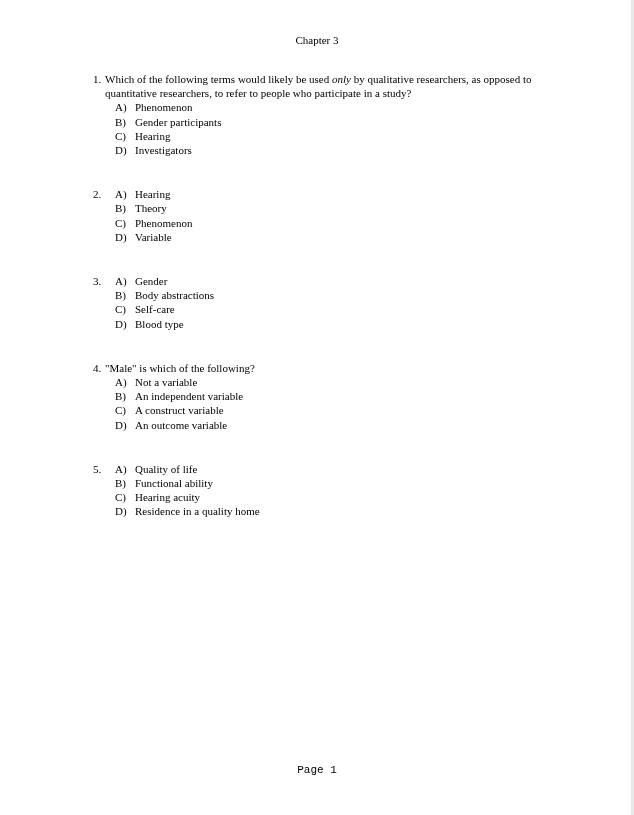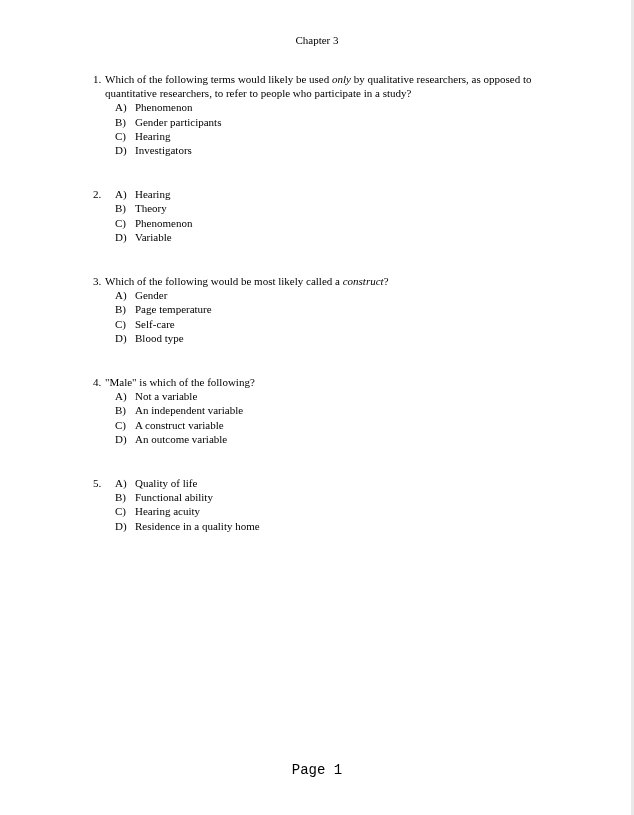--- a/index.html
+++ b/index.html
@@ -68,21 +68,21 @@
   .opt-text {
     flex: 1;
   }
   .doc-footer {
     position: absolute;
     top: 763px;
     left: 0;
     width: 634px;
     text-align: center;
     font-family: "Liberation Mono", monospace;
-    font-size: 14px;
+    font-size: 11px;
     line-height: 14px;
   }
 </style>
 </head>
 <body>
 
 <div class="page">
   <div class="doc-header">Chapter 3</div>
 
   <div class="doc-main">
@@ -128,28 +128,27 @@
         <div class="option">
           <span class="opt-letter">D)</span>
           <span class="opt-text">Variable</span>
         </div>
       </div>
     </div>
 
     <div class="question">
       <span class="qnum">3.</span>
       <div class="qbody">
-        <p class="qtext"><span>Which of the following would be most likely called a </span><span class="it">construct</span><span>?</span></p>
         <div class="option">
           <span class="opt-letter">A)</span>
           <span class="opt-text">Gender</span>
         </div>
         <div class="option">
           <span class="opt-letter">B)</span>
-          <span class="opt-text">Page temperature</span>
+          <span class="opt-text">Body abstractions</span>
         </div>
         <div class="option">
           <span class="opt-letter">C)</span>
           <span class="opt-text">Self-care</span>
         </div>
         <div class="option">
           <span class="opt-letter">D)</span>
           <span class="opt-text">Blood type</span>
         </div>
       </div>

